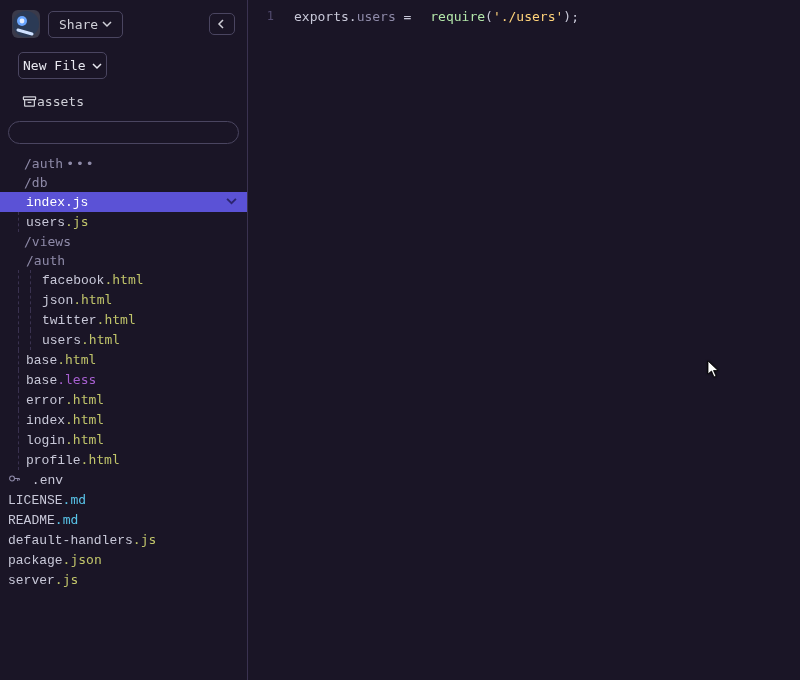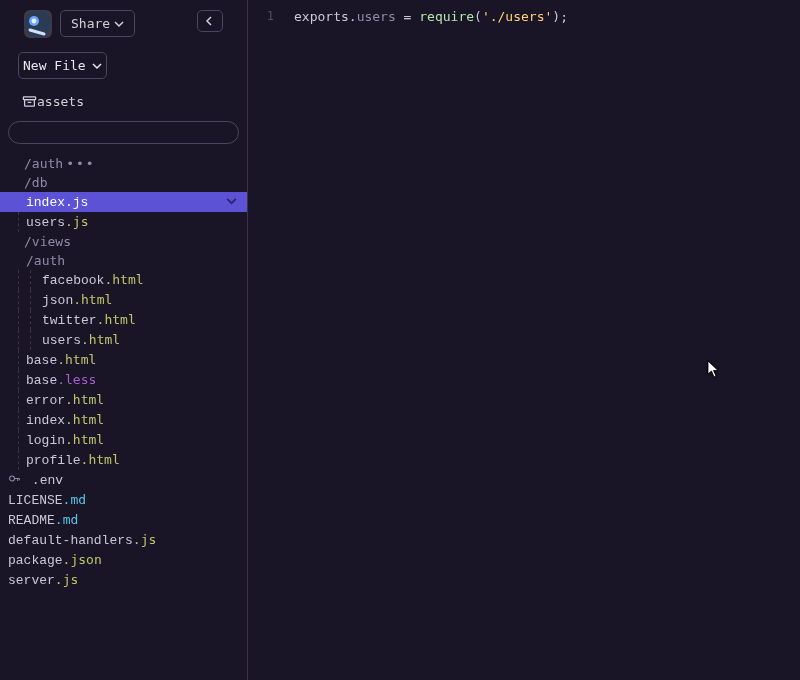--- a/index.html
+++ b/index.html
@@ -1,20 +1,20 @@
 <!DOCTYPE html>
 <html><head>
   <meta charset="utf-8">
   <style>
     *{box-sizing:border-box;margin:0;padding:0;}
     html,body{width:800px;height:680px;overflow:hidden;background:#1a1526;}
     body{font-family:"DejaVu Sans Mono","Menlo",monospace;font-size:13px;color:#c8c8d0;}
     .app{display:flex;width:100%;height:100%;}
     .sidebar{width:248px;height:100%;background:#1a1526;border-right:1px solid #3a3250;display:flex;flex-direction:column;}
-    .topbar{display:flex;align-items:flex-start;padding:10px 24px;gap:8px;}
+    .topbar{display:flex;align-items:center;padding:10px 12px;gap:8px;}
     .logo{width:28px;height:28px;border-radius:6px;background:#3a3a4a;display:flex;align-items:center;justify-content:center;overflow:hidden;}
     .share-btn{display:flex;align-items:center;gap:4px;padding:5px 10px;border:1px solid #4a4560;border-radius:5px;color:#d0d0d8;font-size:13px;cursor:pointer;}
     .share-btn svg{width:10px;height:10px;}
     .spacer{flex:1;}
     .panel-toggle{width:26px;height:22px;border:1px solid #4a4560;border-radius:5px;display:flex;align-items:center;justify-content:center;cursor:pointer;}
     .panel-toggle svg{width:10px;height:10px;color:#d0d0d8;}
     .newfile-row{padding:4px 12px 8px 18px;}
     .newfile-btn{display:inline-flex;align-items:center;gap:6px;padding:5px 4px;border:1px solid #4a4560;border-radius:5px;color:#e8e8f0;font-size:13px;cursor:pointer;}
     .newfile-btn svg{width:10px;height:10px;}
     .assets-row{display:flex;align-items:center;gap:0;padding:7px 12px 8px 22px;cursor:pointer;color:#d0d0d8;}
@@ -45,21 +45,21 @@
     .ext-less{color:#a65fcf;}
     .key-icon{display:inline-block;width:14px;margin-right:2px;color:#8e8aa8;vertical-align:middle;}
     .key-icon svg{width:13px;height:13px;}
     .editor{flex:1;background:#1a1526;position:relative;}
     .gutter{position:absolute;left:0;top:0;width:34px;text-align:right;color:#514a6e;font-size:12px;padding-top:9px;padding-right:8px;user-select:none;}
     .code{position:absolute;left:46px;top:9px;white-space:pre;font-size:13px;font-family:"DejaVu Sans Mono","Menlo",monospace;}
     .s-exports{color:#c8c8d8;}
     .s-dot{color:#c8c8d8;}
     .s-users{color:#8e8aa8;}
     .s-eq{color:#c8c8d8;}
-    .s-require{color:#b3e6a9;}
+    .s-require{color:#b3e6a9;margin-left:11px;}
     .s-paren{color:#c8c8d8;}
     .s-str{color:#ffd37a;}
     .s-semi{color:#c8c8d8;}
     .cursor-img{position:absolute;left:459px;top:360px;width:12px;height:18px;pointer-events:none;}
     .cursor-img svg{width:12px;height:18px;filter:drop-shadow(0 0 1px #000);}
   </style>
 </head>
 <body>
 
 <div class="app">

